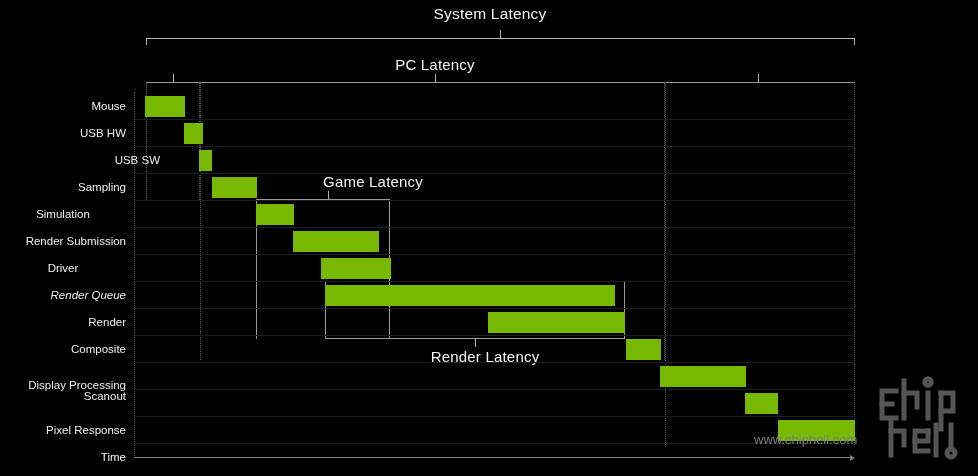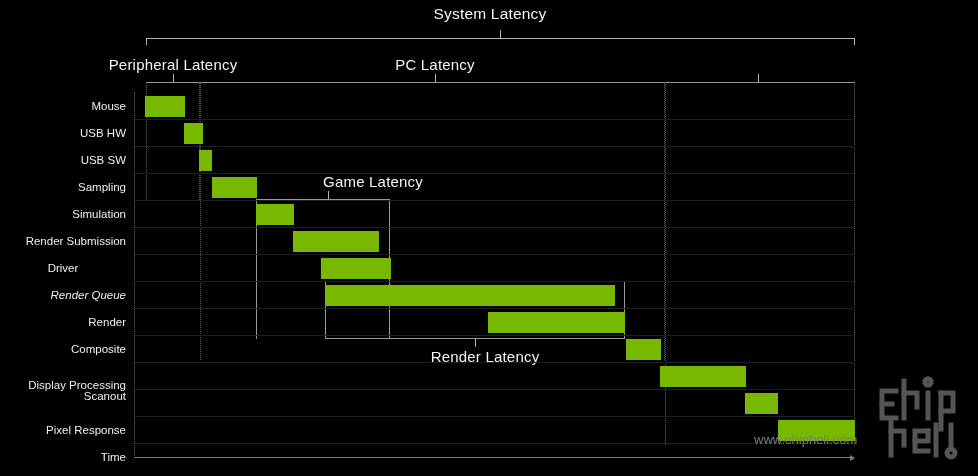--- a/index.html
+++ b/index.html
@@ -41,21 +41,20 @@
 
 <div id="stage">
 
   <div class="grouplabel sys abs" style="left:380px;top:5px;width:220px;">System Latency</div>
 
   <div class="bk-line abs" style="left:146px;top:38px;width:709px;height:1px;"></div>
   <div class="bk-tick abs" style="left:146px;top:38px;height:7px;"></div>
   <div class="bk-tick abs" style="left:854px;top:38px;height:7px;"></div>
   <div class="bk-tick abs" style="left:500px;top:30px;height:8px;"></div>
 
-  <div class="grouplabel abs" style="left:78px;top:56px;width:190px;">Peripheral Latency</div>
   <div class="grouplabel abs" style="left:340px;top:56px;width:190px;">PC Latency</div>
 
   <div class="bk-tick abs" style="left:173px;top:74px;height:8px;"></div>
   <div class="bk-tick abs" style="left:435px;top:74px;height:8px;"></div>
   <div class="bk-tick abs" style="left:758px;top:74px;height:8px;"></div>
 
   <div class="abs" style="left:146px;top:82px;width:54px;height:118px;
               border-left:1px dotted #5a5a5a;border-right:1px dotted #5a5a5a;
               border-top:1px solid #9a9a9a;box-sizing:border-box;"></div>
 
@@ -105,23 +104,23 @@
   <div class="bar" style="left:321px;top:258px;width:70px;height:21px;"></div>
   <div class="bar" style="left:325px;top:285px;width:290px;height:21px;"></div>
   <div class="bar" style="left:488px;top:312px;width:137px;height:21px;"></div>
   <div class="bar" style="left:626px;top:339px;width:35px;height:21px;"></div>
   <div class="bar" style="left:660px;top:366px;width:86px;height:21px;"></div>
   <div class="bar" style="left:745px;top:393px;width:33px;height:21px;"></div>
   <div class="bar" style="left:778px;top:420px;width:77px;height:21px;"></div>
 
   <div class="rowlabel-wrap" style="top:100px;"><span>Mouse</span></div>
   <div class="rowlabel-wrap" style="top:127px;"><span>USB HW</span></div>
-  <div class="rowlabel-wrap" style="top:154px;"><span>USB SW</span></div>
+  <div class="rowlabel-wrap" style="top:154px;padding-left:34px;"><span>USB SW</span></div>
   <div class="rowlabel-wrap" style="top:181px;"><span>Sampling</span></div>
-  <div class="rowlabel-wrap" style="top:208px;"><span>Simulation</span></div>
+  <div class="rowlabel-wrap" style="top:208px;text-align:center;"><span>Simulation</span></div>
   <div class="rowlabel-wrap" style="top:235px;"><span>Render Submission</span></div>
   <div class="rowlabel-wrap" style="top:262px;text-align:center;"><span>Driver</span></div>
   <div class="rowlabel-wrap" style="top:289px;font-style:italic;"><span>Render Queue</span></div>
   <div class="rowlabel-wrap" style="top:316px;"><span>Render</span></div>
   <div class="rowlabel-wrap" style="top:343px;"><span>Composite</span></div>
   <div class="rowlabel-wrap" style="top:370px;margin-top:20px;"><span>Scanout</span></div>
   <div class="rowlabel-wrap" style="top:379px;"><span>Display Processing</span></div>
   <div class="rowlabel-wrap" style="top:424px;"><span>Pixel Response</span></div>
   <div class="rowlabel-wrap" style="top:451px;"><span>Time</span></div>
 

